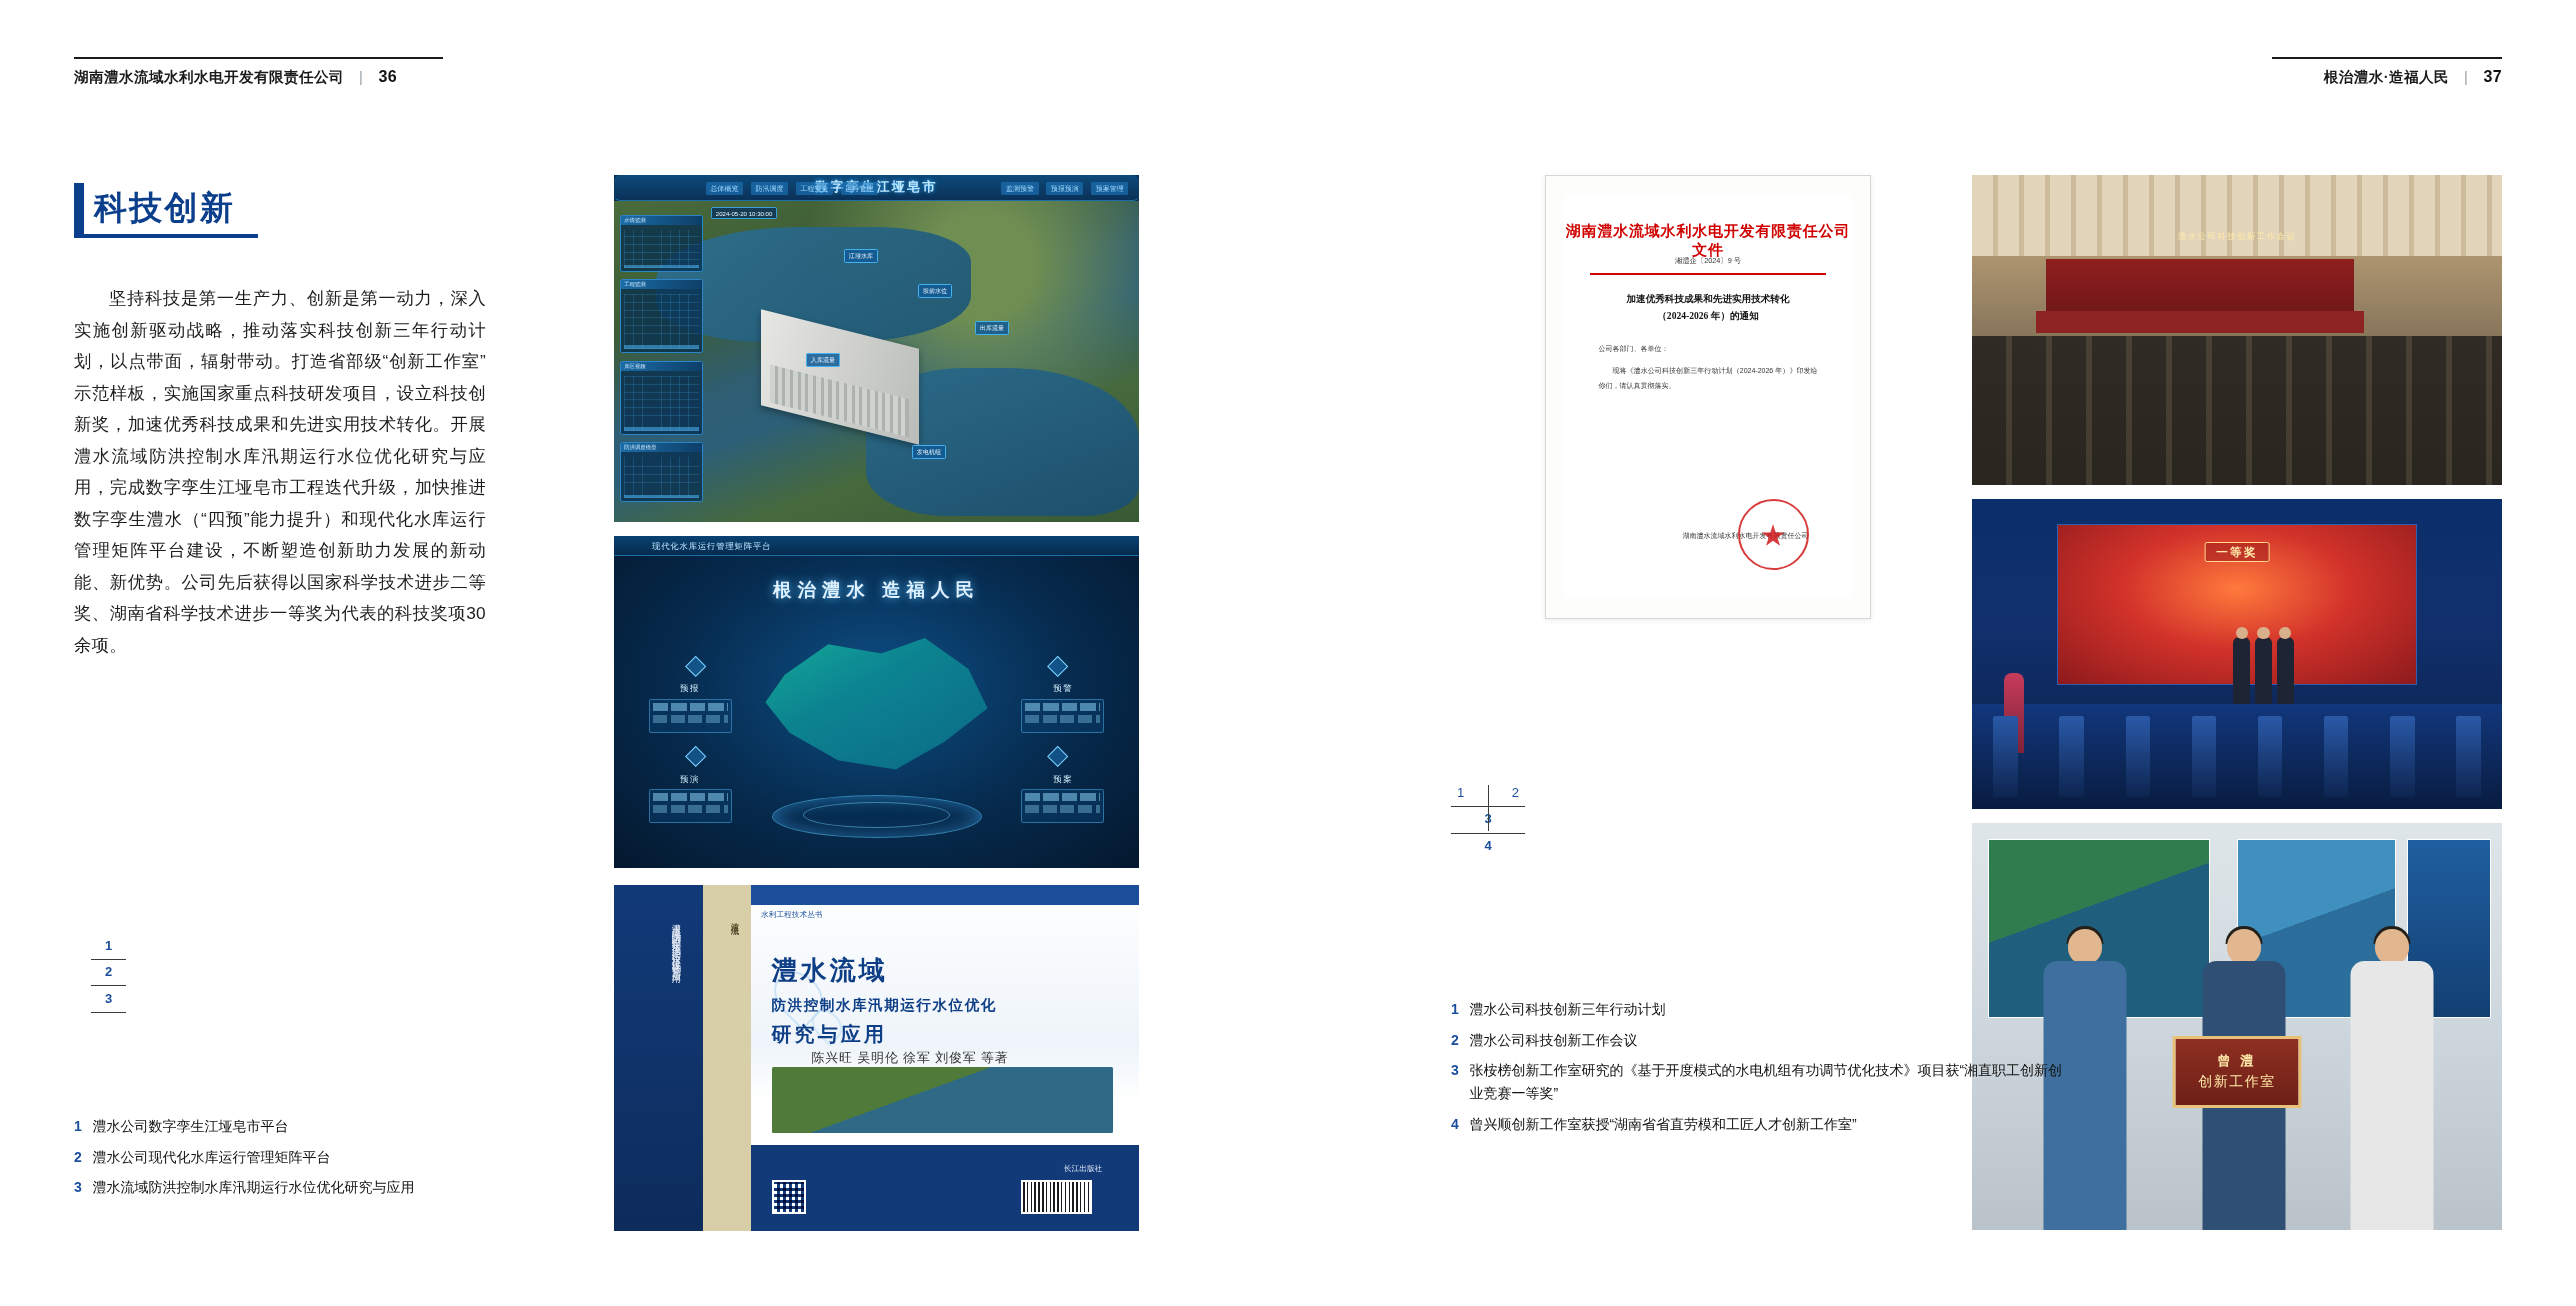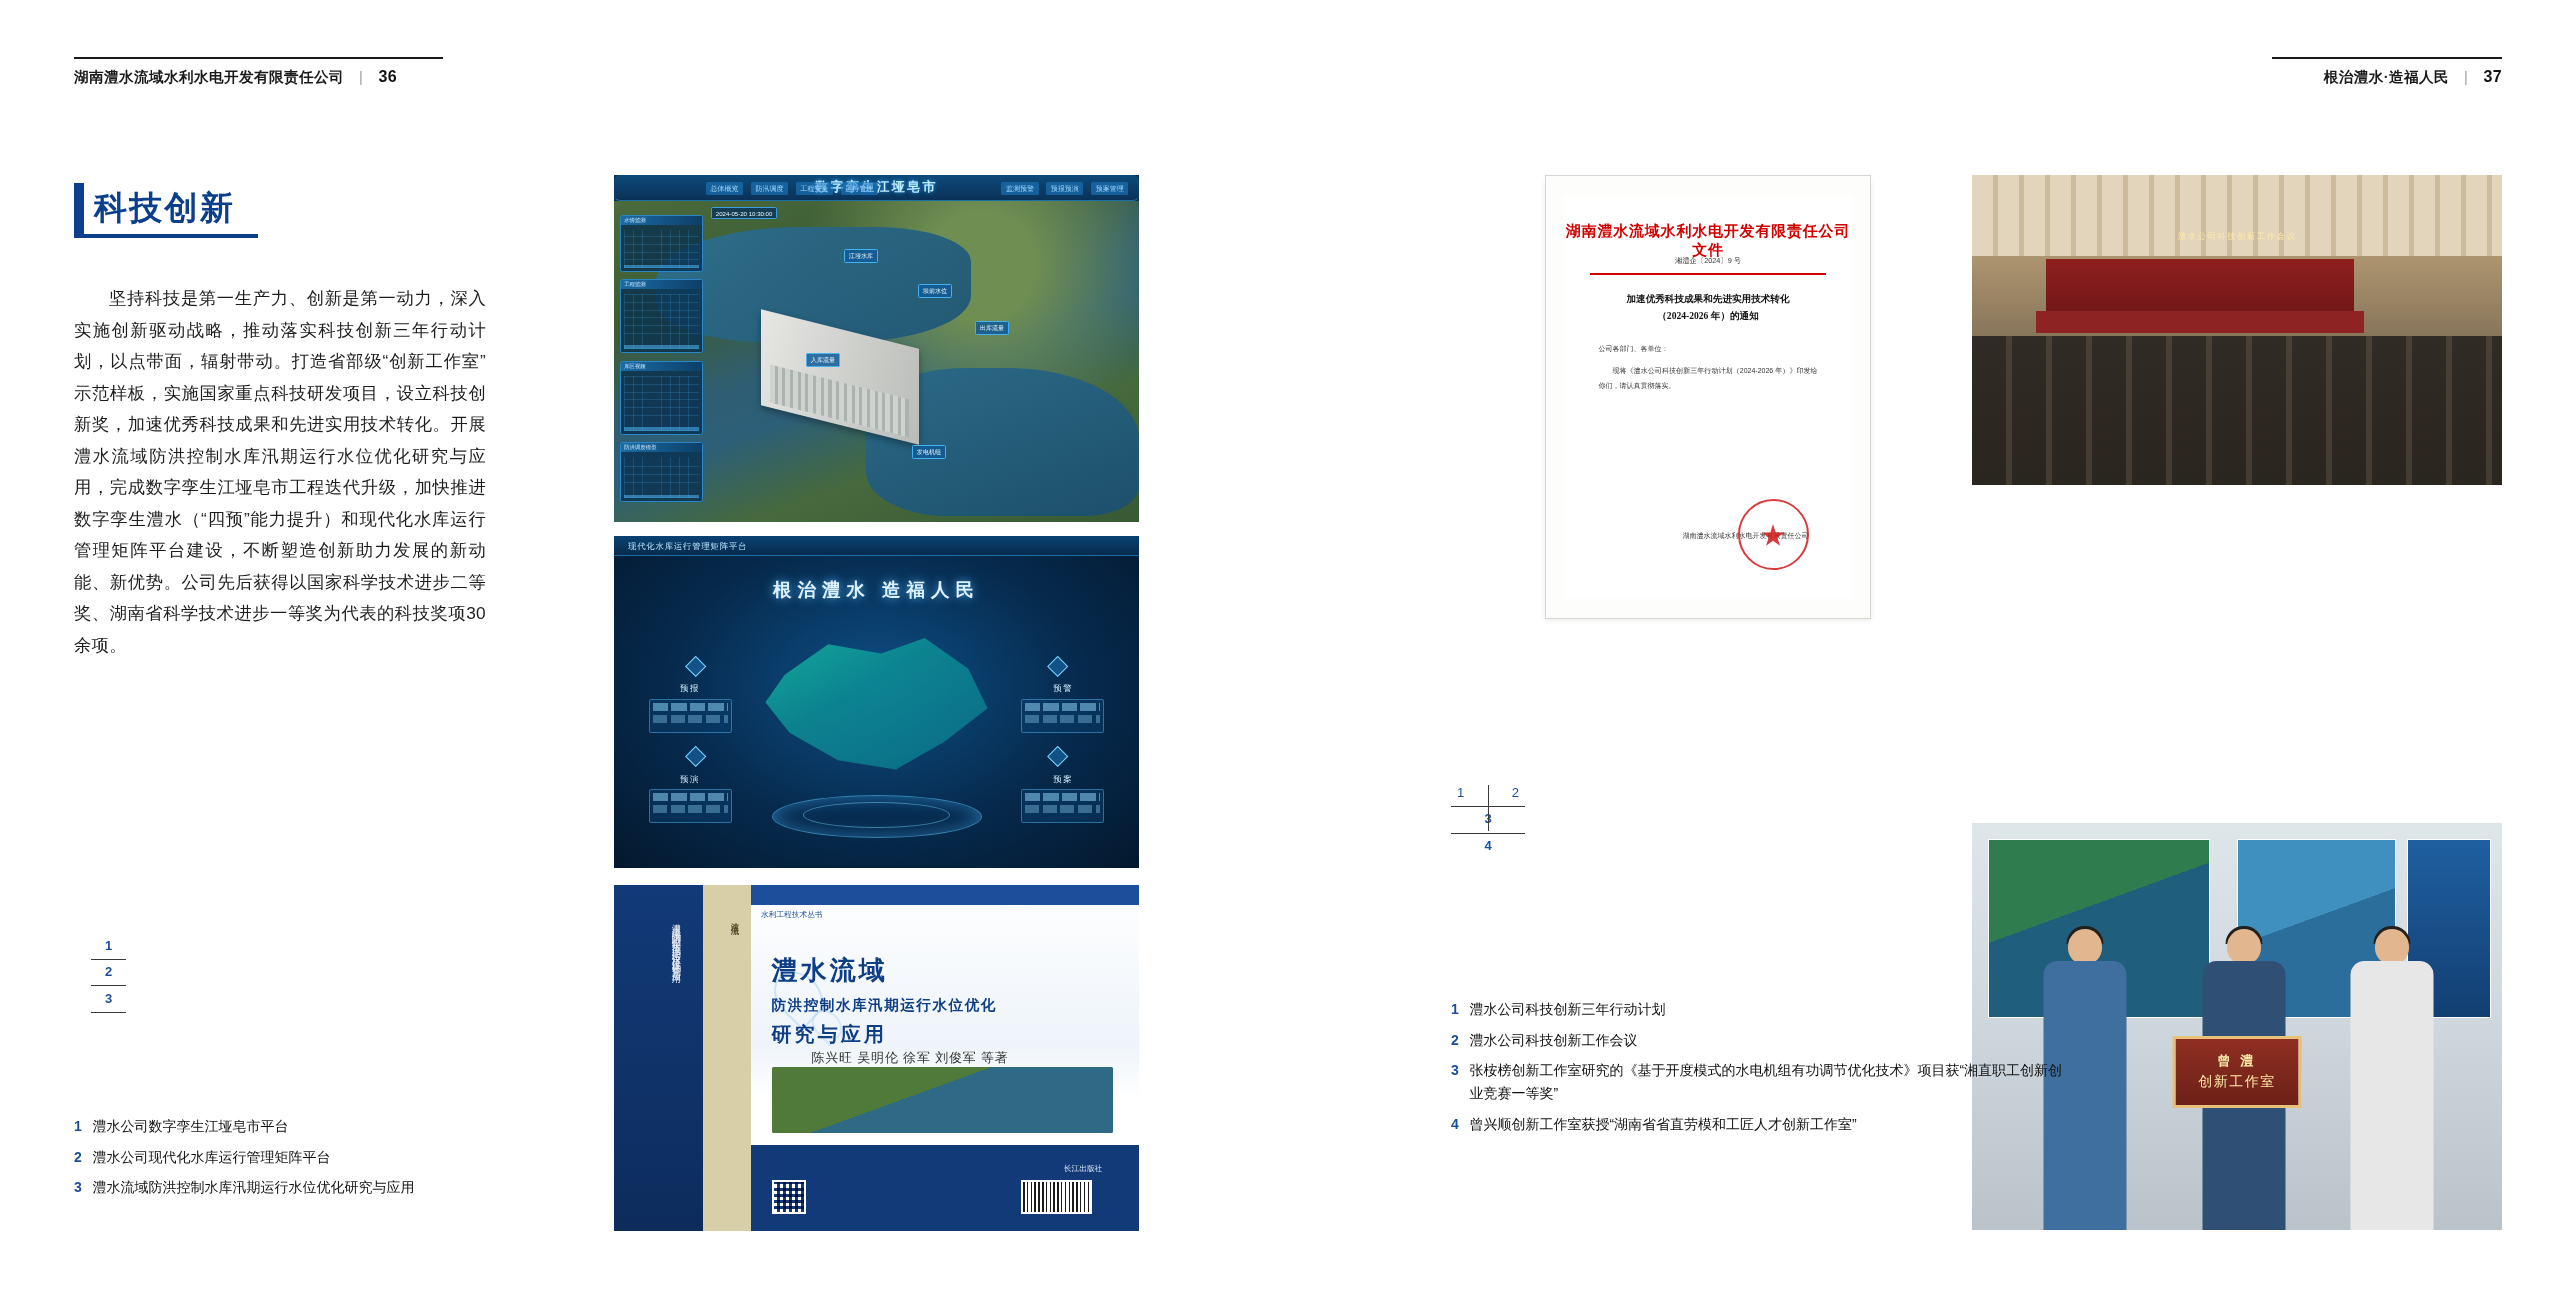--- a/index.html
+++ b/index.html
@@ -207,21 +207,21 @@
 
   
   .mx-shell {
     background: radial-gradient(ellipse at 50% 45%, #0d4f86 0%, #062a4d 55%, #04182e 100%);
   }
   .mx-top {
     position:absolute; left:0; top:0; width:100%; height: 20px;
     background: linear-gradient(180deg,#0a4273,#062b4d);
     border-bottom:0.8px solid #1c6ea8;
   }
-  .mx-top .t { font-size: 8.4px; color:#bfe6ff; margin-left:14px; line-height:20px; letter-spacing:0.8px;}
+  .mx-top .t { font-size: 8.4px; color:#bfe6ff; margin-left:38px; line-height:20px; letter-spacing:0.8px;}
   .mx-head {
     position:absolute; top: 41px; left:0; width:100%; text-align:center;
     color: #dff1ff; font-size: 18.4px; letter-spacing: 6.1px; font-weight:700;
     text-shadow: 0 0 9.2px rgba(90,190,255,.9);
   }
   .mx-map {
     position:absolute; left: 27%; top: 28%; width: 46%; height: 46%;
     background: linear-gradient(150deg,#17c3a2 0%, #0e8f96 40%, #0b6f8c 100%);
     clip-path: polygon(12% 30%, 30% 10%, 52% 16%, 70% 6%, 88% 26%, 96% 52%, 78% 74%, 58% 92%, 34% 86%, 14% 68%, 4% 48%);
     opacity: .85;
@@ -678,20 +678,41 @@
   </div>
 
   <div class="img conf" style="left:1972px; top:175px; width:530px; height:310px;">
     <div class="conf-ceiling"></div>
     <div class="conf-stage"></div>
     <div class="conf-banner">澧水公司科技创新工作会议</div>
     <div class="conf-table"></div>
     <div class="conf-seats"></div>
   </div>
 
+  <div class="img tv" style="left:1972px; top:499px; width:530px; height:310px;">
+    <div class="tv-screen"></div>
+    <div class="tv-badge">一等奖</div>
+    <div class="tv-people">
+      <i></i>
+      <i></i>
+      <i></i>
+    </div>
+    <div class="tv-floor"></div>
+    <div class="tv-host"></div>
+    <div class="tv-cols">
+      <span></span>
+      <span></span>
+      <span></span>
+      <span></span>
+      <span></span>
+      <span></span>
+      <span></span>
+      <span></span>
+    </div>
+  </div>
 
   <div class="img ppl" style="left:1972px; top:823px; width:530px; height:407px;">
     <div class="ppl-banner"></div>
     <div class="ppl-banner2"></div>
     <div class="ppl-banner3"></div>
 
     <div class="ppl-person" style="left:12%;">
       <div class="hair"></div>
       <div class="head"></div>
       <div class="body" style="background:#3f6f9e;"></div>

